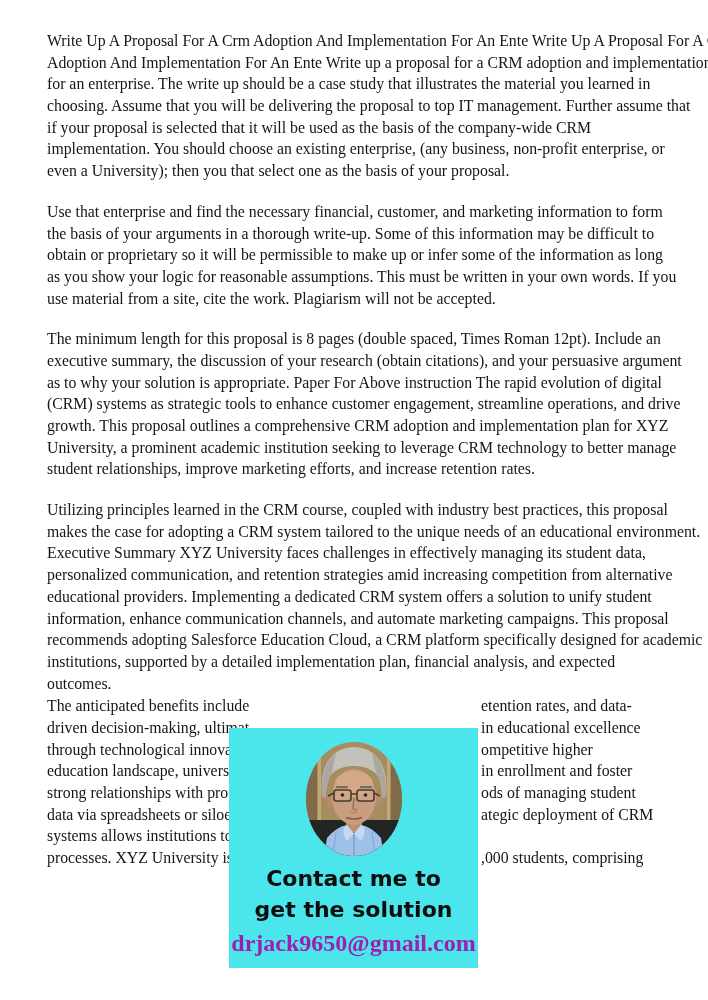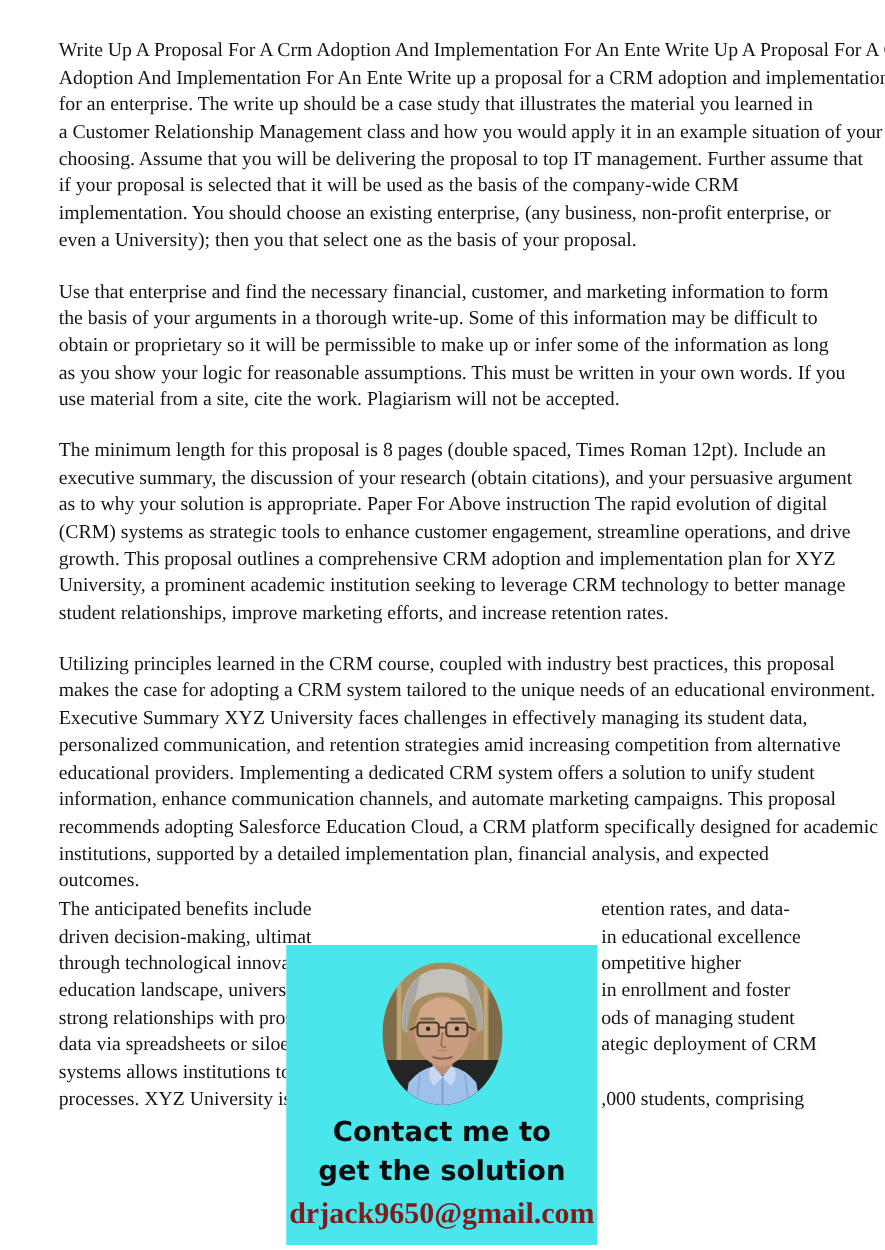--- a/index.html
+++ b/index.html
@@ -14,44 +14,43 @@
     position:absolute; left:47px; top:30px; width:645px;
     font-size:15.8px; line-height:21.7px; color:#151515;
   }
   .para { margin:0 0 19px 0; }
   .para.p4 { margin-bottom:1px; }
   .ln { white-space:nowrap; height:21.7px; }
   .ln.occ { position:relative; }
   .frag-right { position:absolute; left:434px; top:0; white-space:nowrap; }
   .overlay {
     position:absolute; left:229px; top:728px; width:249px; height:240px;
-    background:#4BE5EC; text-align:center; overflow:hidden;margin-top:28px;
+    background:#4BE5EC; text-align:center; overflow:hidden;
   }
   .photo { display:block; margin:14px auto 0; width:96px; height:114px; }
   .contact-line {
     font-family:"DejaVu Sans", sans-serif; font-weight:700;
     font-size:22px; line-height:31px; color:#0d0d0d; margin:0 2px;
   }
   .contact-line.first { margin-top:7px; }
   .email-line {
     font-family:"Liberation Serif", serif; font-weight:700;
-    font-size:24px; line-height:30px; color:#7f1d1d; margin-top:3px;
+    font-size:24px; line-height:30px; color:#a21caf; margin-top:3px;
     white-space:nowrap;
   }
 </style>
 </head>
 <body>
 
 <div class="textblock">
 
   <div class="para">
     <div class="ln">Write Up A Proposal For A Crm Adoption And Implementation For An Ente Write Up A Proposal For A Crm</div>
     <div class="ln">Adoption And Implementation For An Ente Write up a proposal for a CRM adoption and implementation</div>
     <div class="ln">for an enterprise. The write up should be a case study that illustrates the material you learned in</div>
-    <div class="ln">a Customer Relationship Management class and how you would apply it in an example situation of your</div>
     <div class="ln">choosing. Assume that you will be delivering the proposal to top IT management. Further assume that</div>
     <div class="ln">if your proposal is selected that it will be used as the basis of the company-wide CRM</div>
     <div class="ln">implementation. You should choose an existing enterprise, (any business, non-profit enterprise, or</div>
     <div class="ln">even a University); then you that select one as the basis of your proposal.</div>
   </div>
 
   <div class="para">
     <div class="ln">Use that enterprise and find the necessary financial, customer, and marketing information to form</div>
     <div class="ln">the basis of your arguments in a thorough write-up. Some of this information may be difficult to</div>
     <div class="ln">obtain or proprietary so it will be permissible to make up or infer some of the information as long</div>

